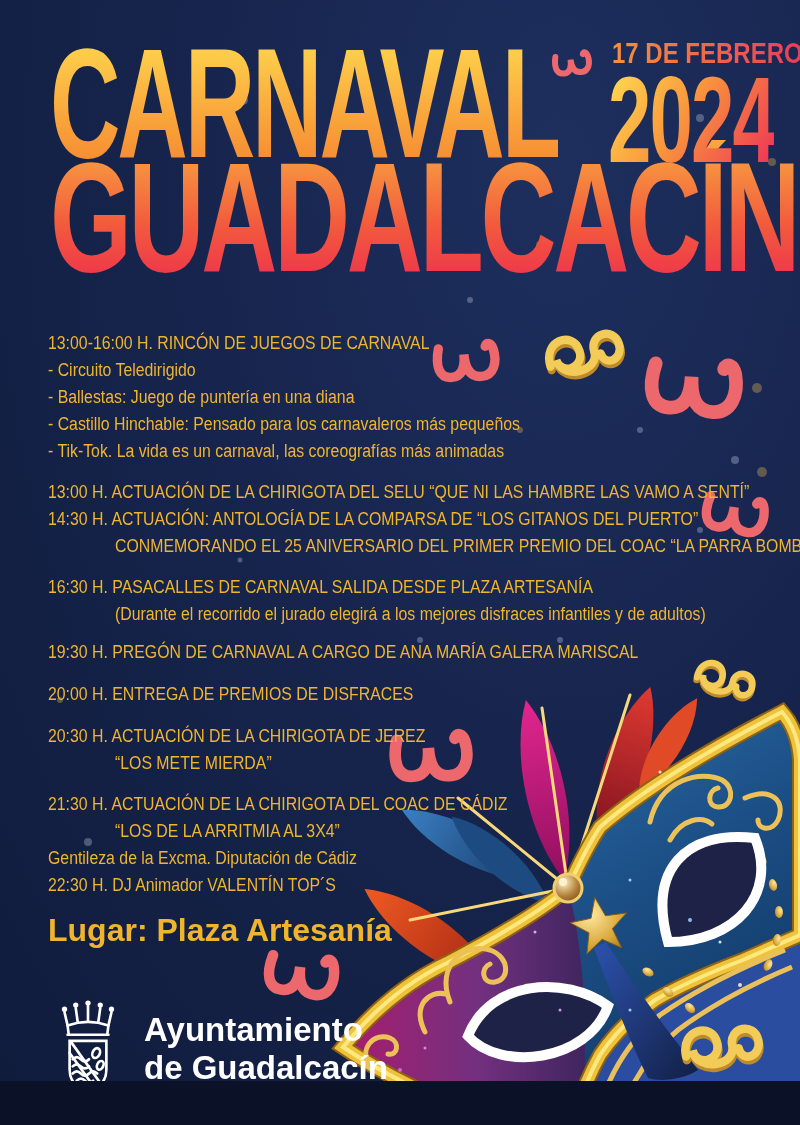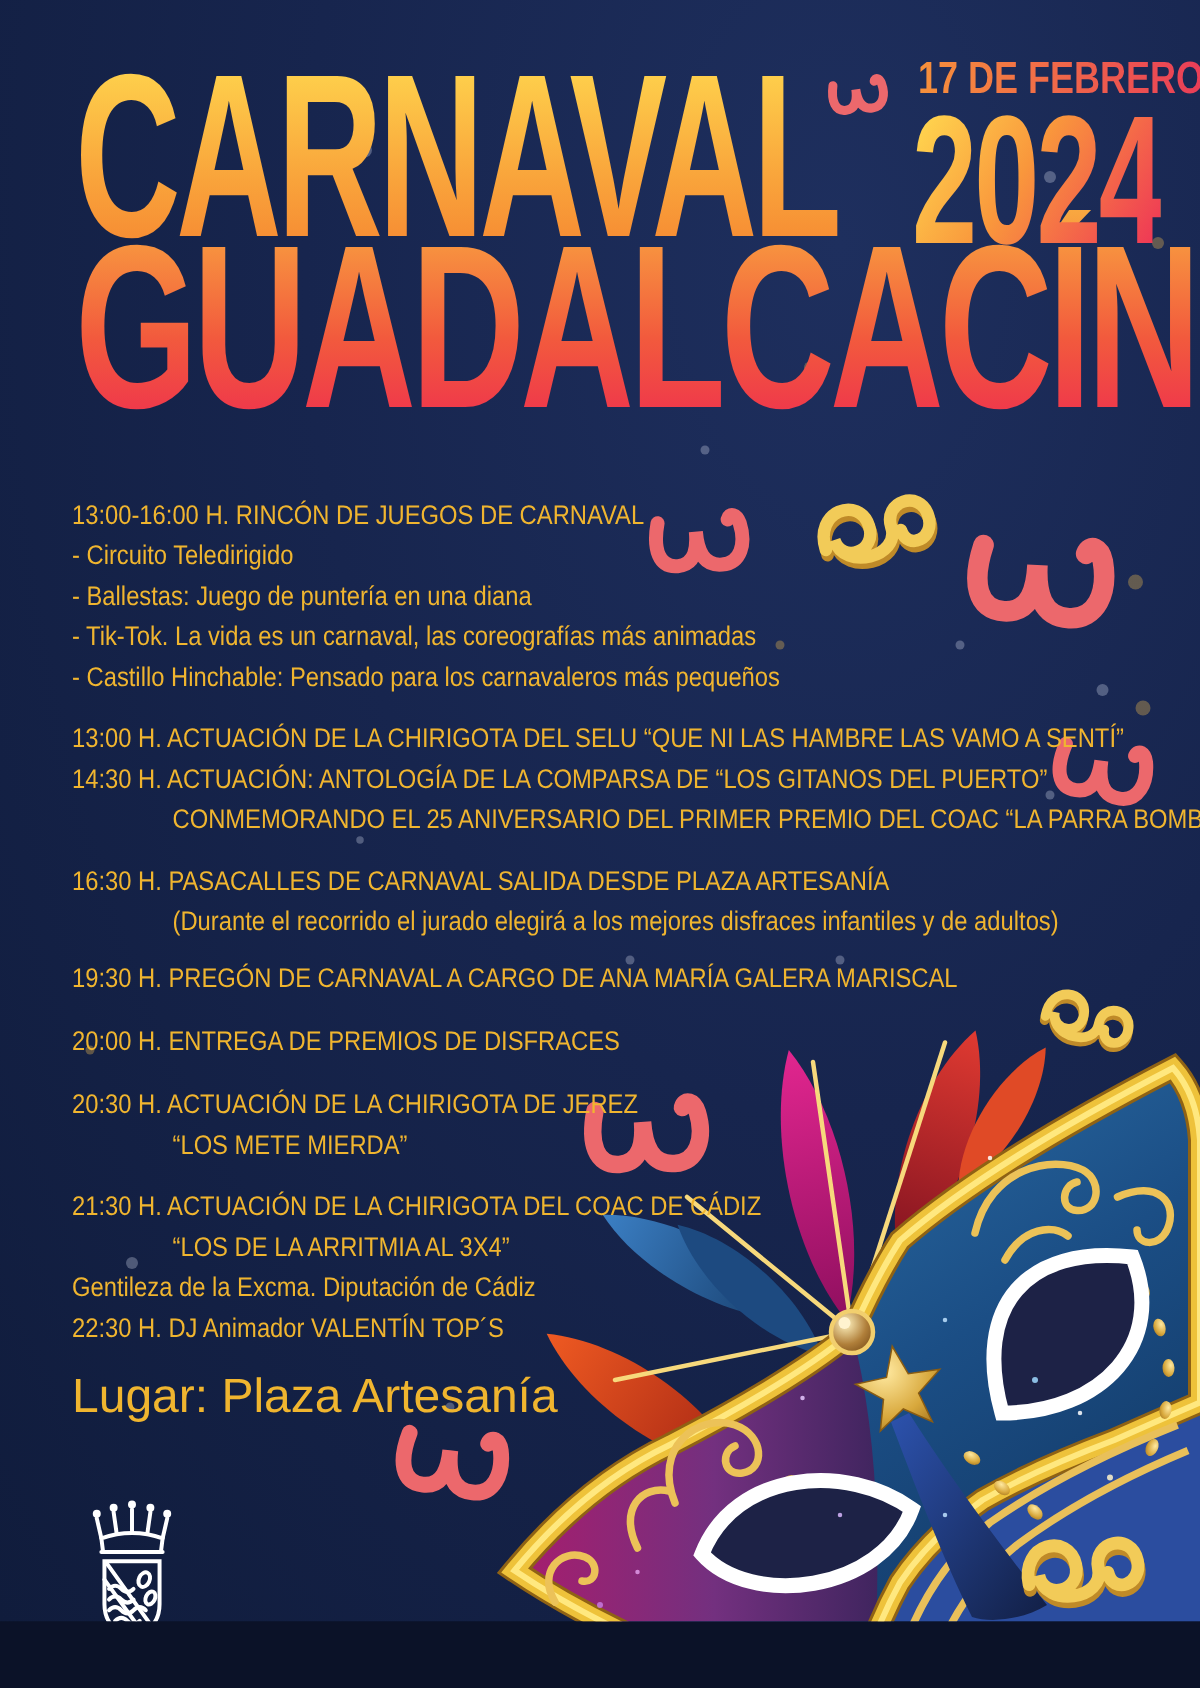--- a/index.html
+++ b/index.html
@@ -22,21 +22,21 @@
   #date1 .cond{transform:scaleX(0.8);background:linear-gradient(90deg,#f6913b,#e93d58);-webkit-background-clip:text;background-clip:text;color:transparent;}
   #date2{position:absolute;left:608px;top:50px;font-size:122px;font-weight:bold;z-index:2;white-space:nowrap;letter-spacing:-3px;}
   #date2 .cond{transform:scaleX(0.64);background:linear-gradient(135deg,#ffd44e 10%,#f9973c 45%,#ef3b55 90%);-webkit-background-clip:text;background-clip:text;color:transparent;}
 
   
   .schedule{position:absolute;left:48px;top:330px;width:724px;z-index:5;}
   .sline{font-size:18px;font-weight:normal;line-height:27px;white-space:nowrap;}
   .sline>span{display:inline-block;transform:scaleX(0.88);transform-origin:left center;}
   .indent{margin-left:67px;}
   .gap-xs{margin-top:15px}.gap-sm{margin-top:11px}.gap-md{margin-top:14px}.gap-lg{}
-  .venue{position:absolute;left:48px;top:912px;font-size:32px;font-weight:normal;z-index:5;white-space:nowrap;}
+  .venue{position:absolute;left:48px;top:912px;font-size:32px;font-weight:bold;z-index:5;white-space:nowrap;}
 
   
   .logo{position:absolute;left:44px;top:1000px;z-index:6;display:flex;align-items:center;}
   .logo-text{margin-left:12px;color:#ffffff;font-weight:bold;font-size:33px;line-height:38px;white-space:nowrap;}
 
   
   .deco{position:absolute;z-index:1;}
   .deco-top{position:absolute;z-index:4;}
   .mask-art{position:absolute;left:330px;top:680px;z-index:3;}
 </style>
@@ -228,22 +228,22 @@
 
   <svg class="deco-top" style="left:672px;top:1006px;transform:rotate(-12deg);" width="100" height="74" viewBox="0 0 100 78">
     <path d="M10,49 C10,19 45,19 45,42 C45,62 18,62 18,44 C18,68 60,70 60,48 C60,28 88,28 88,48 C88,66 66,68 66,52" fill="none" stroke="#bf8a28" stroke-width="9" stroke-linecap="round"></path>
     <path d="M10,45 C10,15 45,15 45,38 C45,58 18,58 18,40 C18,64 60,66 60,44 C60,24 88,24 88,44 C88,62 66,64 66,48" fill="none" stroke="#f2cb58" stroke-width="9" stroke-linecap="round"></path>
   </svg>
 
   <div class="schedule" style="color: rgb(240, 181, 47);">
       <div class="sline"><span>13:00-16:00 H. RINCÓN DE JUEGOS DE CARNAVAL</span></div>
       <div class="sline"><span>- Circuito Teledirigido</span></div>
       <div class="sline"><span>- Ballestas: Juego de puntería en una diana</span></div>
+      <div class="sline"><span>- Castillo Hinchable: Pensado para los carnavaleros más pequeños</span></div>
       <div class="sline"><span>- Tik-Tok. La vida es un carnaval, las coreografías más animadas</span></div>
-      <div class="sline"><span>- Castillo Hinchable: Pensado para los carnavaleros más pequeños</span></div>
       <div class="sline gap-md"><span>13:00 H. ACTUACIÓN DE LA CHIRIGOTA DEL SELU “QUE NI LAS HAMBRE LAS VAMO A SENTÍ”</span></div>
       <div class="sline gap-lg"><span>14:30 H. ACTUACIÓN: ANTOLOGÍA DE LA COMPARSA DE “LOS GITANOS DEL PUERTO”</span></div>
       <div class="sline indent"><span>CONMEMORANDO EL 25 ANIVERSARIO DEL PRIMER PREMIO DEL COAC “LA PARRA BOMBA”</span></div>
       <div class="sline gap-md"><span>16:30 H. PASACALLES DE CARNAVAL SALIDA DESDE PLAZA ARTESANÍA</span></div>
       <div class="sline indent"><span>(Durante el recorrido el jurado elegirá a los mejores disfraces infantiles y de adultos)</span></div>
       <div class="sline gap-sm"><span>19:30 H. PREGÓN DE CARNAVAL A CARGO DE ANA MARÍA GALERA MARISCAL</span></div>
       <div class="sline gap-xs"><span>20:00 H. ENTREGA DE PREMIOS DE DISFRACES</span></div>
       <div class="sline gap-xs"><span>20:30 H. ACTUACIÓN DE LA CHIRIGOTA DE JEREZ</span></div>
       <div class="sline indent"><span>“LOS METE MIERDA”</span></div>
       <div class="sline gap-md"><span>21:30 H. ACTUACIÓN DE LA CHIRIGOTA DEL COAC DE CÁDIZ</span></div>
@@ -271,16 +271,18 @@
       <path d="M26,42 L56,84"></path>
         <path d="M24,52 L50,88"></path>
       <path d="M27,58 q4,-4 8,0 q4,4 8,0"></path>
         <path d="M27,65 q4,-4 8,0 q4,4 8,0"></path>
       <path d="M27,72 q4,-4 8,0 q4,4 8,0 q4,-4 8,0"></path>
         <path d="M31,79 q4,-4 8,0 q4,4 8,0"></path>
       <ellipse cx="50" cy="52" rx="3.5" ry="5" transform="rotate(25 50 52)"></ellipse>
       <ellipse cx="54" cy="64" rx="3" ry="4.5" transform="rotate(25 54 64)"></ellipse>
     </svg>
     <div class="logo-text">
+      <div>Ayuntamiento</div>
+      <div>de Guadalcacín</div>
     </div>
   </div>
 
 </div>
 
 </body></html>

